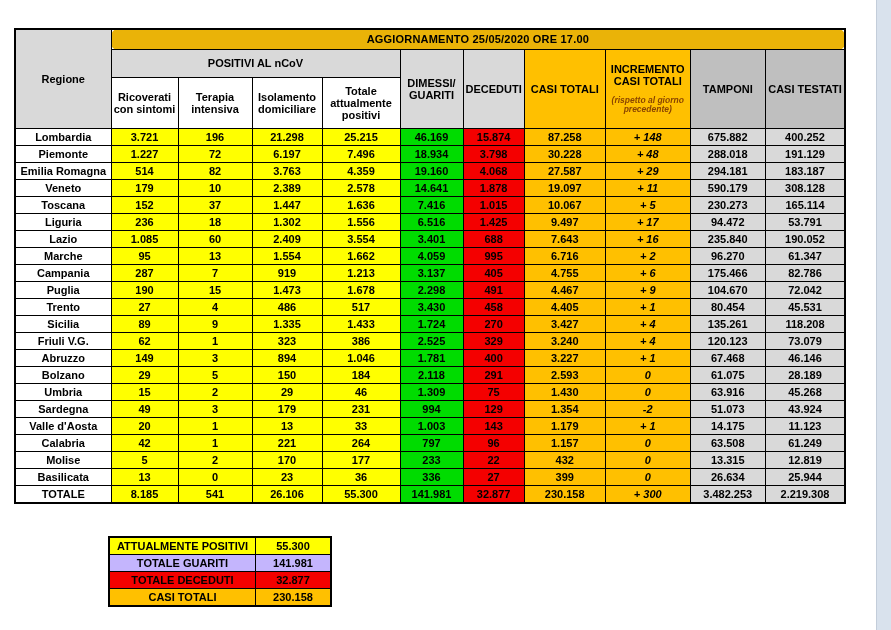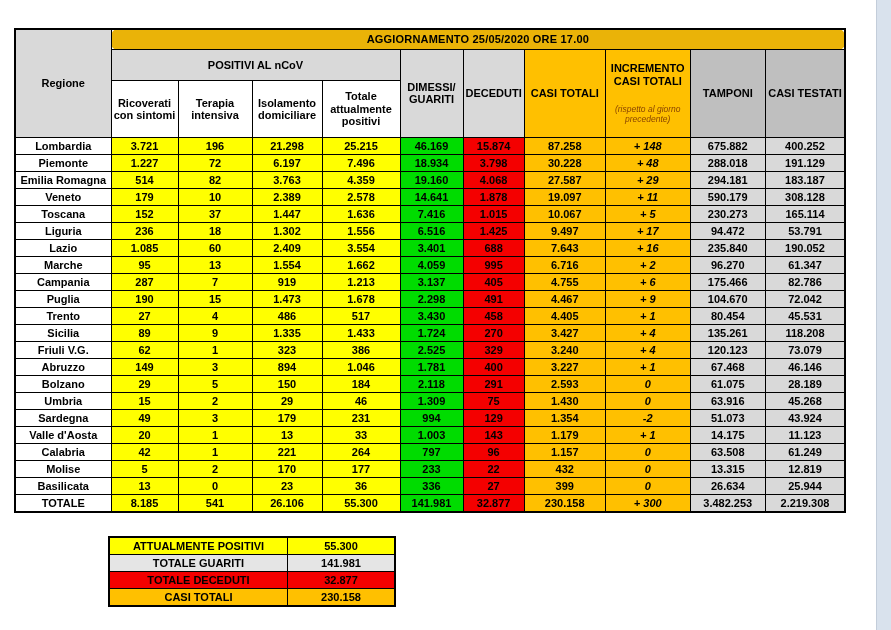--- a/index.html
+++ b/index.html
@@ -32,45 +32,45 @@
   .main-table td { font-size:11px; height:16px; line-height:16px; white-space:nowrap; }
   .main-table th { font-size:11px; line-height:1.12; }
   .h-title    { background:#eab308; height:19px; font-size:12px; letter-spacing:.2px;border-radius:7px; }
   .h-regione  { background:#d9d9d9; }
   .h-positivi { background:#d9d9d9; height:27px; }
   .h-sub      { background:#ffffff; height:50px; white-space:normal; font-size:10.5px; }
   .h-ltgray   { background:#d9d9d9; white-space:pre-line; }
   .h-orange   { background:#ffc000; white-space:pre-line; }
   .h-gray     { background:#bfbfbf;margin-top:36px; }
   .h-note {
-    display:block; font-size:8.5px; font-style:italic; font-weight:400;
-    color:#8a4500; white-space:normal; line-height:1.15; margin-top:18px;
+    display:block; font-size:8.5px; font-style:italic; font-weight:700;
+    color:#8a4500; white-space:normal; line-height:1.15; margin-top:8px;
   }
   .col-region { background:#ffffff;border-radius:7px; }
   .col-yellow { background:#ffff00; }
   .col-green  { background:#00dc00; }
   .col-red    { background:#f40000; }
   .col-orange { background:#ffc000; }
   .col-incr   { background:#ffc000; font-style:italic; }
   .col-gray   { background:#d9d9d9; color:#3c3c3c; }
   
   .legend {
     position:absolute; left:108px; top:536px;
     border-collapse:collapse; border:2px solid #000;
   }
   .legend td {
     border:1px solid #000;
     font-weight:bold; font-size:11px; color:#000;
     text-align:center; height:16px; line-height:16px;
-    padding:0 18px;
+    padding:0 2px;
   }
   .legend .lab { width:141px; }
   .legend .val { width:70px; }
   .bg-yellow { background:#ffff00; }
-  .bg-green  { background:#e5e5e5; }
+  .bg-green  { background:#c4b5fd; }
   .bg-red    { background:#f40000; }
   .bg-orange { background:#ffc000; }
 </style>
 </head>
 <body>
 
 <div class="side-strip"></div>
 
 <table class="main-table">
   <colgroup>

